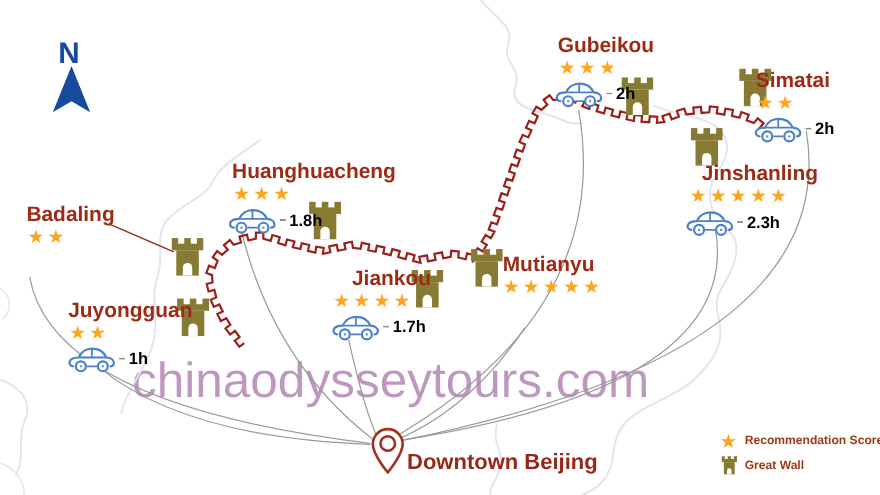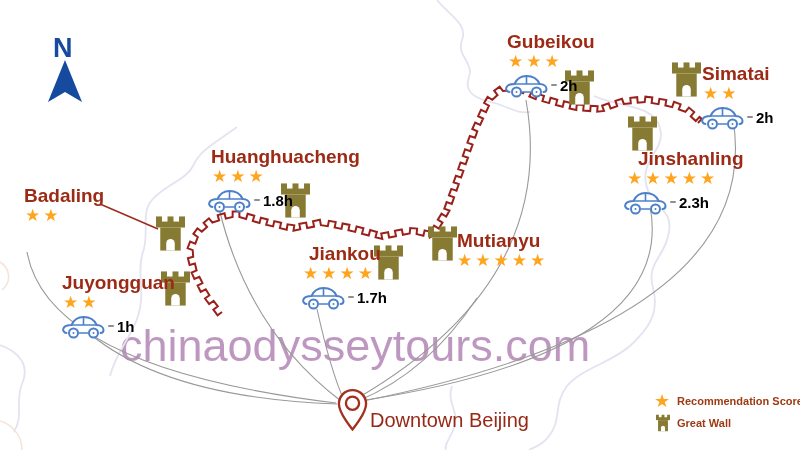--- a/index.html
+++ b/index.html
@@ -19,21 +19,21 @@
   .caricon{display:inline-block;width:47px;height:28px;}
   .caricon svg{width:100%;height:100%;display:block;}
   .dash{width:6px;height:0;border-top:2px solid #8f8f8f;border-radius:2px;margin-left:1px;}
   .time{font-size:15px;font-weight:bold;color:#000000;margin-left:3px;white-space:nowrap;}
   
   .tower-abs{width:29px;height:35px;z-index:2;}
   .tower-abs svg,.legend-tower svg{width:100%;height:100%;display:block;}
   
   .pin{left:336px;top:387px;width:33px;height:46px;z-index:4;}
   .pin svg{width:100%;height:100%;display:block;}
-  .downtown-label{left:370px;top:409px;font-size:20px;font-weight:normal;color:#972815;z-index:4;white-space:nowrap;}
+  .downtown-label{left:370px;top:409px;font-size:20px;font-weight:bold;color:#972815;z-index:4;white-space:nowrap;}
   
   .north-n{left:53px;top:33px;font-size:27px;font-weight:bold;color:#164a9e;z-index:3;}
   .north-arrow{left:46px;top:60px;width:38px;height:42px;z-index:3;}
   
   .legend{left:654px;top:392px;z-index:4;}
   .legend-row{display:flex;align-items:center;margin-bottom:4px;}
   .legend-star{font-size:18px;color:#ffa41d;width:18px;line-height:18px;}
   .legend-tower{width:14px;height:18px;margin:0 2px;}
   .legend-lbl{font-size:11px;font-weight:bold;color:#9d3a12;margin-left:5px;white-space:nowrap;}
 </style>
@@ -213,21 +213,21 @@
             <circle cx="13" cy="21" r="1" fill="#4d80c8"></circle>
             <circle cx="33" cy="21" r="1" fill="#4d80c8"></circle>
           </svg>
         </span>
       <span class="dash"></span>
       <span class="time">1.8h</span>
     </div>
   </div>
 
   <div class="abs site" style="left:300px;top:244px">
-    <div class="name" style="margin-left:9px">Jiankou</div>
+    <div class="name" style="margin-left:20px">Jiankou</div>
     <div class="stars" style="margin-left:3px">★★★★</div>
     <div class="drive">
       <span class="caricon">
           <svg viewBox="0 0 46 28">
             <path d="M6 21 C3.2 21 2 18.2 3 16.2 C4 14.2 7.2 13 11 13 C13.2 8 18 5 23 5 C29 5 34 8 36.2 13 C40.2 13.2 43 15.2 43 18 C43 20 42 21 40 21" fill="#fdfeff" stroke="#4d80c8" stroke-width="2" stroke-linecap="round" stroke-linejoin="round"></path>
             <path d="M23 5.5 L23 13 M11.5 13 L35.5 13 M18.5 21 L27.5 21" fill="none" stroke="#4d80c8" stroke-width="1.6"></path>
             <circle cx="13" cy="21" r="4.5" fill="#ffffff" stroke="#4d80c8" stroke-width="2"></circle>
             <circle cx="33" cy="21" r="4.5" fill="#ffffff" stroke="#4d80c8" stroke-width="2"></circle>
             <circle cx="13" cy="21" r="1" fill="#4d80c8"></circle>
             <circle cx="33" cy="21" r="1" fill="#4d80c8"></circle>
@@ -274,21 +274,21 @@
             <circle cx="33" cy="21" r="4.5" fill="#ffffff" stroke="#4d80c8" stroke-width="2"></circle>
             <circle cx="13" cy="21" r="1" fill="#4d80c8"></circle>
             <circle cx="33" cy="21" r="1" fill="#4d80c8"></circle>
           </svg>
         </span>
       <span class="dash"></span>
       <span class="time">2.3h</span>
     </div>
   </div>
 
-  <div class="abs site" style="left:699px;top:64px">
+  <div class="abs site" style="left:684px;top:64px">
     <div class="name" style="margin-left:3px">Simatai</div>
     <div class="stars" style="margin-left:4px">★★</div>
     <div class="drive">
       <span class="caricon">
           <svg viewBox="0 0 46 28">
             <path d="M6 21 C3.2 21 2 18.2 3 16.2 C4 14.2 7.2 13 11 13 C13.2 8 18 5 23 5 C29 5 34 8 36.2 13 C40.2 13.2 43 15.2 43 18 C43 20 42 21 40 21" fill="#fdfeff" stroke="#4d80c8" stroke-width="2" stroke-linecap="round" stroke-linejoin="round"></path>
             <path d="M23 5.5 L23 13 M11.5 13 L35.5 13 M18.5 21 L27.5 21" fill="none" stroke="#4d80c8" stroke-width="1.6"></path>
             <circle cx="13" cy="21" r="4.5" fill="#ffffff" stroke="#4d80c8" stroke-width="2"></circle>
             <circle cx="33" cy="21" r="4.5" fill="#ffffff" stroke="#4d80c8" stroke-width="2"></circle>
             <circle cx="13" cy="21" r="1" fill="#4d80c8"></circle>

